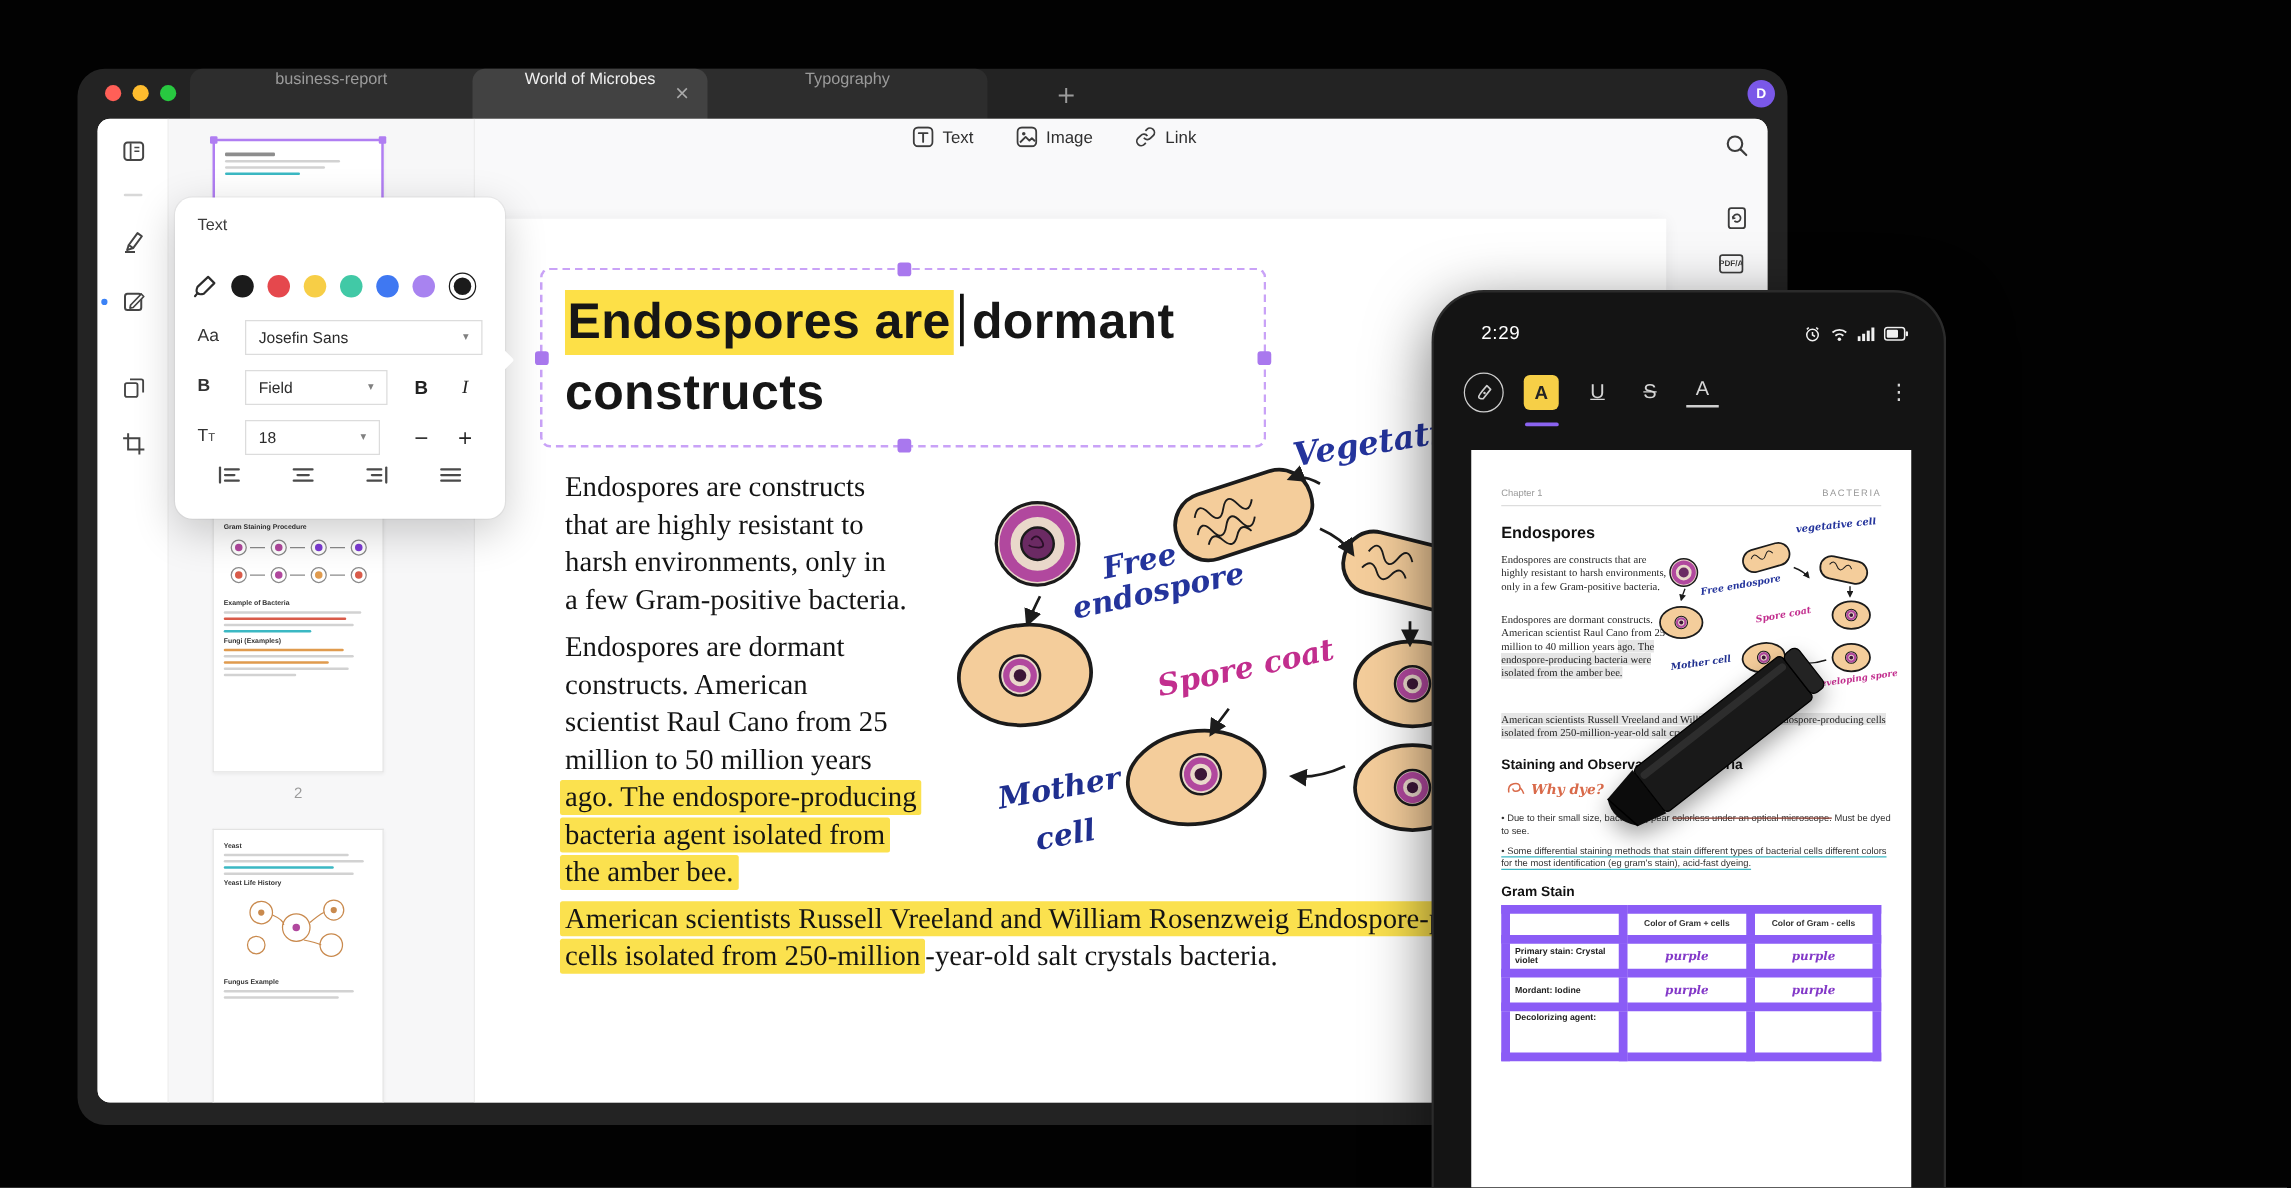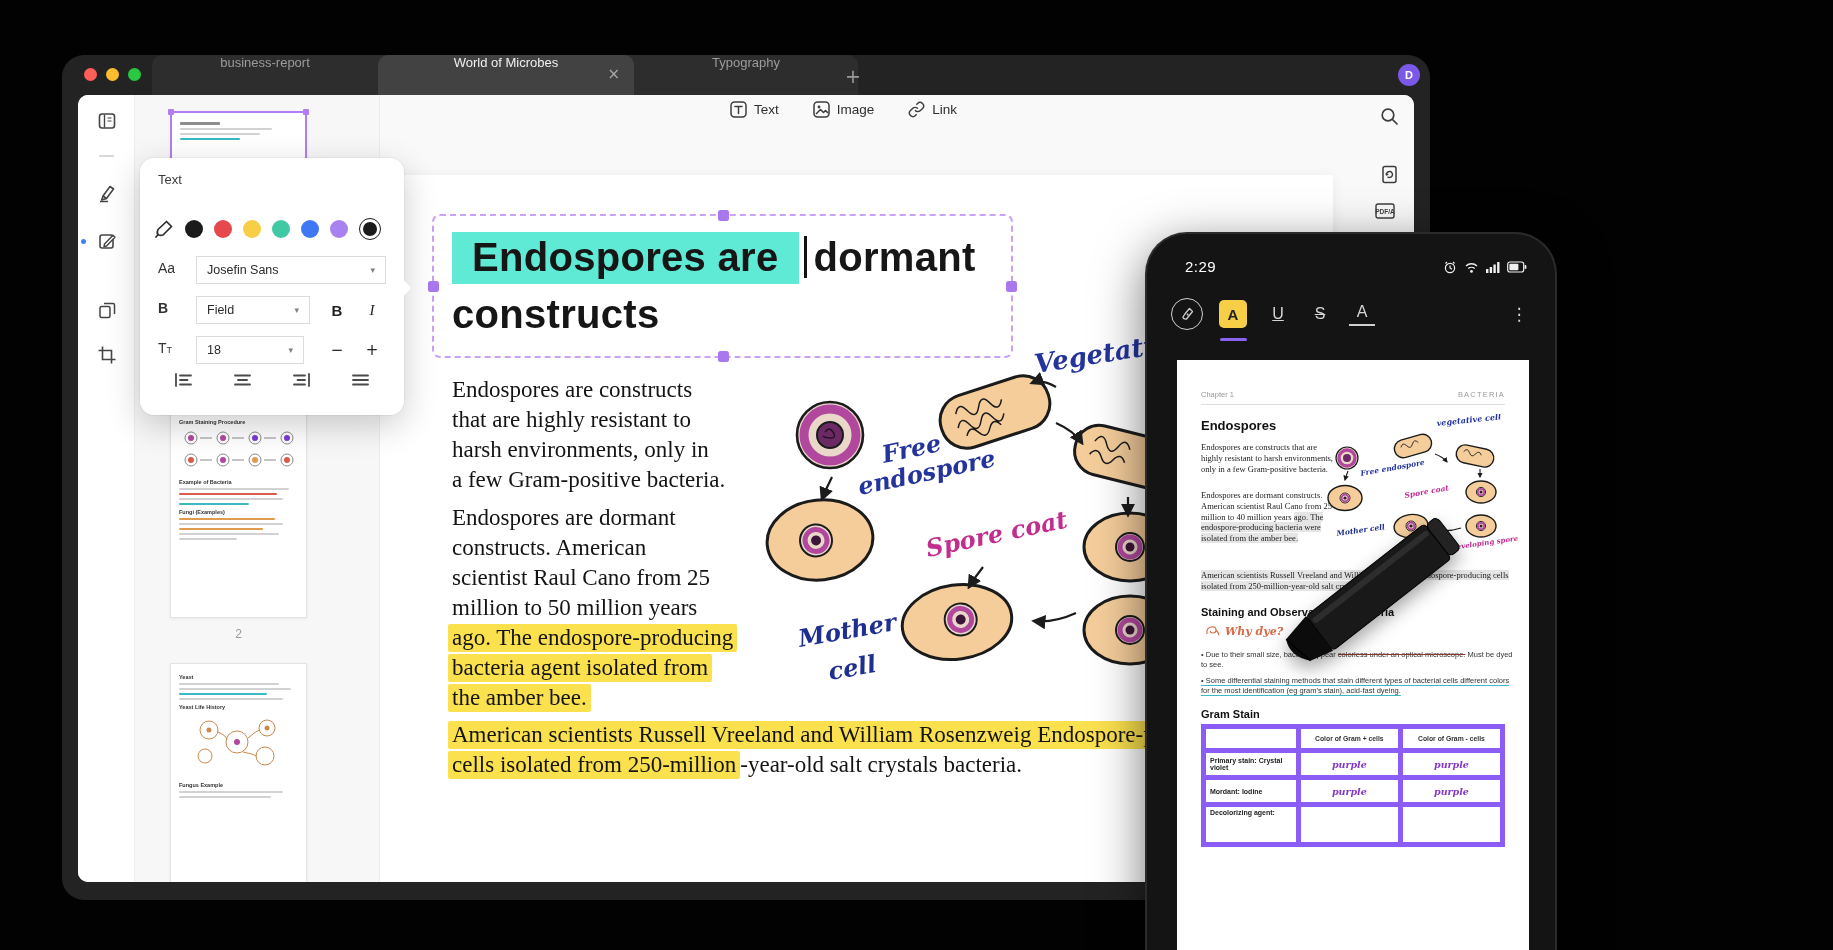--- a/index.html
+++ b/index.html
@@ -35,21 +35,21 @@
   .ttl{font-size:5.5px;font-weight:bold;color:#333;margin:4px 0 2px}
   .bar{height:2px;background:#d2d2d2;border-radius:1px;margin:3px 0}
 
   
   .canvas{position:absolute;left:302px;top:0;right:0;bottom:0;background:#f9f9fa}
   .topbtn{display:flex;align-items:center;gap:7px;font-size:13.5px;color:#2f2f2f}
   .page{position:absolute;left:0;top:80px;width:953px;height:707px;background:#fff;box-shadow:0 2px 12px rgba(0,0,0,.07)}
   .selbox{position:absolute;border:2px dashed #c9a2f7;border-radius:8px}
   .handle{position:absolute;width:11px;height:11px;background:#a978ee;border-radius:2.5px}
   .doctitle{font-family:"Liberation Sans",sans-serif;font-size:40px;font-weight:700;color:#161616;line-height:57px;letter-spacing:.3px;white-space:nowrap}
-  .tsel{background:#5eead4;padding:3px 20px 5px}
+  .tsel{background:#fde047;padding:3px 2px 5px}
   .caret{display:inline-block;width:3px;height:42px;background:#111;vertical-align:-7px;margin:0 7px 0 5px}
   .bodytext{font-family:"Liberation Serif",serif;font-size:23px;line-height:30px;color:#141414;white-space:nowrap}
   .hl{background:#fbe14e;border-radius:2px;padding:1px 4px 2px;margin-left:-4px}
   .handtext{font-family:"DejaVu Serif",serif;font-style:italic;font-weight:bold}
 
   
   .rightbtn{position:absolute;display:flex;flex-direction:column;align-items:center;gap:2px}
 
   
   .textpanel{position:absolute;left:62px;top:63px;width:264px;height:257px;background:#fff;border-radius:14px;box-shadow:0 10px 34px rgba(0,0,0,.20), 0 0 0 1px rgba(0,0,0,.04);z-index:30}
@@ -69,40 +69,40 @@
   
   .phone{position:absolute;left:1145px;top:232px;width:412px;height:718px;background:#141414;border:2px solid #2b2b2b;border-bottom:none;border-radius:42px 42px 0 0;z-index:40;box-shadow:0 14px 50px rgba(0,0,0,.55)}
   .ptime{position:absolute;left:38px;top:24px;color:#fff;font-size:15px;letter-spacing:.5px}
   .statusicons{position:absolute;right:28px;top:26px;display:flex;align-items:center;gap:7px}
   .ptool{position:absolute;top:64px;display:flex;align-items:center;justify-content:center;color:#d5d5d5}
   .phonedoc{position:absolute;left:30px;top:126px;width:352px;height:592px;background:#fff;overflow:hidden}
   .pd-serif{font-family:Liberation Serif, serif;color:#1c1c1c}
   .phl{background:#e5e5e5;border-radius:1px}
   .pd-head{font-weight:bold;color:#111;font-family:"Liberation Sans",sans-serif}
   .gtable{border-collapse:collapse;font-family:"Liberation Sans",sans-serif}
-  .gtable td,.gtable th{border:5px solid #8b5cf6;text-align:center;vertical-align:middle}
+  .gtable td,.gtable th{border:7px solid #8b5cf6;text-align:center;vertical-align:middle}
   .marker-svg{position:absolute;left:1268px;top:498px;z-index:45;filter:drop-shadow(0 8px 9px rgba(0,0,0,.35));pointer-events:none}
 </style>
 </head>
 <body>
 
 <div class="stage">
 
   <div class="window">
 
     <div class="titlebar">
       <span class="light" style="left:22px;background:#ff5f57"></span>
       <span class="light" style="left:44px;background:#febc2e"></span>
       <span class="light" style="left:66px;background:#28c840"></span>
 
       <div class="tabstrip">
         <div class="tab" style="width:226px">
           <span>business-report</span>
         </div>
-        <div class="tab active" style="width:256px">
+        <div class="tab active" style="width:188px">
           <span>World of Microbes</span>
           <span class="tclose">×</span>
         </div>
         <div class="tab" style="width:224px">
           <span>Typography</span>
         </div>
       </div>
       <div class="newtab">+</div>
       <div class="avatar">D</div>
     </div>

